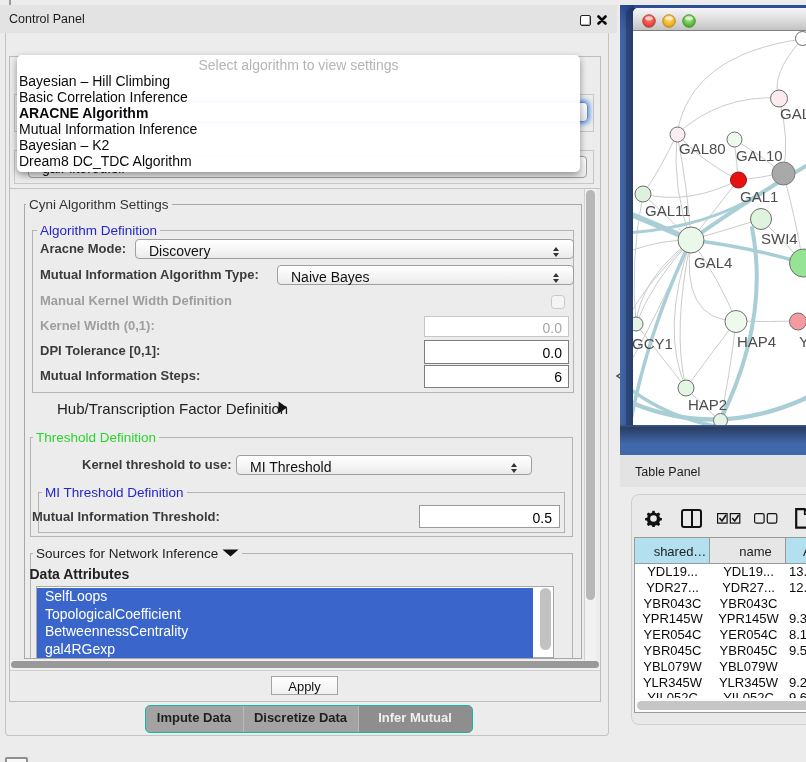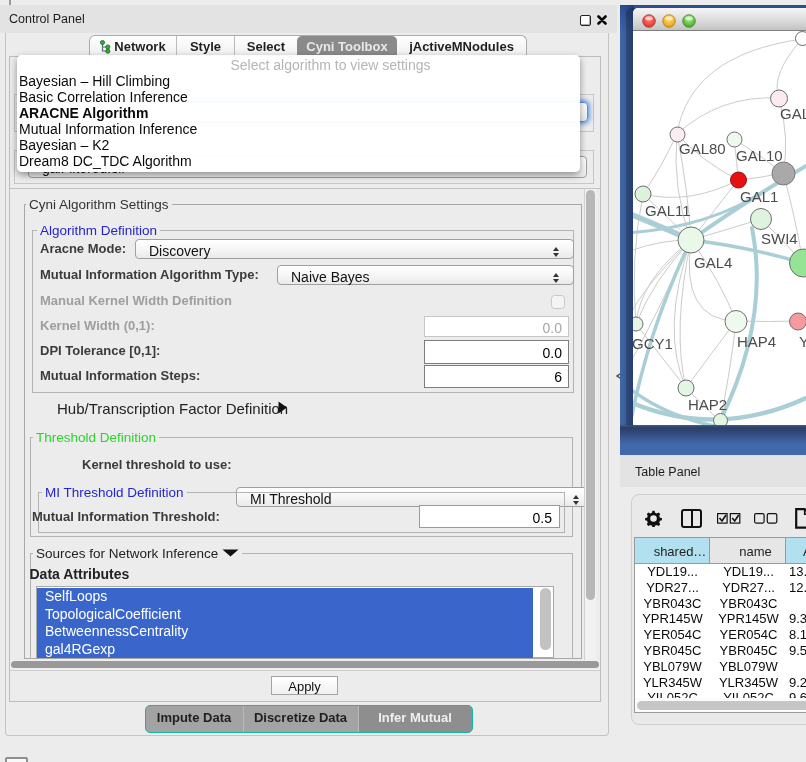--- a/index.html
+++ b/index.html
@@ -31,33 +31,20 @@
   <div class="abs" style="left:9px;top:0;width:1.5px;height:5px;background:#9a9a9a;"></div>
   <div class="abs" style="left:9px;top:12px;font-size:12.5px;color:#1c1c1c;">Control Panel</div>
 
   <div class="abs" style="left:579.5px;top:15px;width:9px;height:9px;border:1.5px solid #222;border-radius:2px;background:#fdfdfd;box-shadow:inset -1px -1px 0 #aaa;"></div>
   <svg class="abs" style="left:596.5px;top:15px;" width="10" height="10" viewBox="0 0 10 10">
     <path d="M1.5 1.5 L8.5 8.5 M8.5 1.5 L1.5 8.5" stroke="#0a0a0a" stroke-width="2.6" stroke-linecap="round"></path>
   </svg>
 
   <div class="abs" style="left:5px;top:33px;width:604px;height:703px;background:#ececec;border:1px solid #c4c4c4;border-top:none;border-radius:0 0 4px 4px;box-sizing:border-box;"></div>
 
-  <div class="abs" style="left:89px;top:35px;height:21px;background:linear-gradient(#ffffff,#f0f0f0);border:1px solid #ababab;border-bottom-color:#999;border-radius:6px 6px 0 0;box-sizing:border-box;display:flex;">
-    <div class="tabtxt" style="width:87px;padding-top:3px;border-right:1px solid #bbb;">
-      <svg width="11" height="14" viewBox="0 0 11 14" style="vertical-align:-3px;margin-right:3px;">
-        <path d="M2.5 3 L2.5 11 L7 11 M2.5 7 L7 7" stroke="#5a6b7a" stroke-width="1.2" fill="none"></path>
-        <circle cx="2.5" cy="2.5" r="2.1" fill="#39a83b" stroke="#1c6b1e" stroke-width="0.8"></circle>
-        <circle cx="7.8" cy="7" r="2.1" fill="#39a83b" stroke="#1c6b1e" stroke-width="0.8"></circle>
-        <circle cx="7.8" cy="11.2" r="2.1" fill="#39a83b" stroke="#1c6b1e" stroke-width="0.8"></circle>
-      </svg>Network</div>
-    <div class="tabtxt" style="width:58px;padding-top:3px;border-right:1px solid #bbb;">Style</div>
-    <div class="tabtxt" style="width:62px;padding-top:3px;">Select</div>
-    <div class="tabtxt" style="width:100px;padding-top:3px;color:#e8e8e8;background:#8a8a8a;border-radius:5px 5px 0 0;">Cyni Toolbox</div>
-    <div class="tabtxt" style="width:129px;padding-top:3px;">jActiveMNodules</div>
-  </div>
 
   <div class="abs" style="left:9px;top:56px;width:592px;height:646px;border:1px solid #bdbdbd;box-sizing:border-box;background:#ececec;"></div>
 
   <div class="abs" style="left:19px;top:81px;font-size:13px;font-weight:bold;color:#555;">Inference Algorithm</div>
   <div class="gbox" style="left:14px;top:94px;width:580px;height:38px;border-color:#c6c6c6;"></div>
   <div class="combo" style="left:28px;top:102px;width:560px;box-shadow:0 0 4px 2px rgba(80,140,230,0.85);border-color:#5a90d8;"></div>
   <div class="abs" style="left:19px;top:137px;font-size:13px;font-weight:bold;color:#555;">Table Data</div>
   <div class="gbox" style="left:14px;top:150px;width:580px;height:34px;border-color:#c6c6c6;"></div>
   <div class="combo" style="left:28px;top:156px;width:559px;height:22px;">
       <span class="ct">galFiltered.sif</span>
@@ -99,21 +86,21 @@
 
   <div class="abs" style="left:57px;top:400px;font-size:15px;color:#222;">Hub/Transcription Factor Definition</div>
   <svg class="abs" style="left:277px;top:401px;" width="11" height="13" viewBox="0 0 11 13">
     <path d="M1.5 0.5 L10 6.5 L1.5 12.5 Z" fill="#111"></path>
     </svg>
 
   <div class="gbox" style="left:30px;top:437px;width:543px;height:100px;border-color:#b3b3b3;"></div>
   <div class="glabel" style="left:33px;top:431px;color:#2cd42c;">Threshold Definition</div>
 
   <div class="lbl" style="left:82px;top:455px;">Kernel threshold to use:</div>
-  <div class="combo arr" style="left:236px;top:455px;width:358px;margin-top:32px;">
+  <div class="combo arr" style="left:236px;top:455px;width:296px;">
       <span class="ct">MI Threshold</span>
     <span class="up"></span>
       <span class="dn"></span>
     </div>
 
   <div class="gbox" style="left:38px;top:492px;width:527px;height:41px;border-color:#b3b3b3;"></div>
   <div class="glabel" style="left:42px;top:486px;color:#2525cc;">MI Threshold Definition</div>
   <div class="lbl" style="left:32px;top:507px;">Mutual Information Threshold:</div>
   <div class="tfield" style="left:419px;top:505px;width:141px;height:23px;border:1px solid #9a9a9a;color:#000;padding:3.5px 7px 0 0;">0.5</div>
 
@@ -142,21 +129,21 @@
 
   <div class="abs" style="left:144.5px;top:705px;height:28px;display:flex;border:1px solid #14b8a6;border-radius:5px;overflow:hidden;background:#a3a3a3;box-sizing:border-box;">
     <div class="tabtxt" style="width:98px;padding-top:3.5px;border-right:1px solid #b9b9b9;">Impute Data</div>
     <div class="tabtxt" style="width:115px;padding-top:3.5px;border-right:1px solid #b9b9b9;">Discretize Data</div>
     <div class="tabtxt" style="width:113px;padding-top:3.5px;color:#f0f0f0;background:#8e8e8e;">Infer Mutual</div>
   </div>
 
   <div class="abs" style="left:5px;top:757px;width:19px;height:10px;background:linear-gradient(#fdfdfd,#e8e8e8);border:2px solid #8f8f8f;border-radius:2px;"></div>
 
   <div class="abs" style="left:17px;top:55px;width:563px;height:117px;background:rgba(255,255,255,0.965);border-radius:5px;box-shadow:0 3px 7px rgba(0,0,0,0.4);"></div>
-  <div class="abs" style="left:17px;top:57px;width:563px;text-align:center;font-size:14px;color:#b5b5b5;padding-left:32px;">Select algorithm to view settings</div>
+  <div class="abs" style="left:17px;top:57px;width:563px;text-align:center;font-size:14px;color:#b5b5b5;">Select algorithm to view settings</div>
   <div class="abs" style="left:19px;top:73px;font-size:14px;color:#0a0a0a;line-height:16px;">Bayesian – Hill Climbing<br>Basic Correlation Inference<br><span class="b">ARACNE Algorithm</span><br>Mutual Information Inference<br>Bayesian – K2<br>Dream8 DC_TDC Algorithm</div>
 
   <svg class="abs" style="left:616px;top:372px;" width="6" height="8" viewBox="0 0 6 8">
       <path d="M5.5 1 L1 4 L5.5 7" fill="none" stroke="#4a4a4a" stroke-width="1.5"></path>
     </svg>
 
   <div class="abs" style="left:620px;top:5px;width:186px;height:450px;background:linear-gradient(180deg,#2b4d94 0%,#33569c 2%,#4166a6 6%,#4166a6 93.2%,#2c3f63 93.9%,#31497a 95%,#4168a8 97.5%);"></div>
   <div class="abs" style="left:621px;top:5px;width:13px;height:421px;background:linear-gradient(90deg,rgba(20,30,60,0.0),rgba(20,30,60,0.35));"></div>
 
   <div class="abs" style="left:626px;top:8px;width:180px;height:417px;background:rgba(10,20,50,0.28);border-radius:6px 0 0 0;"></div>

